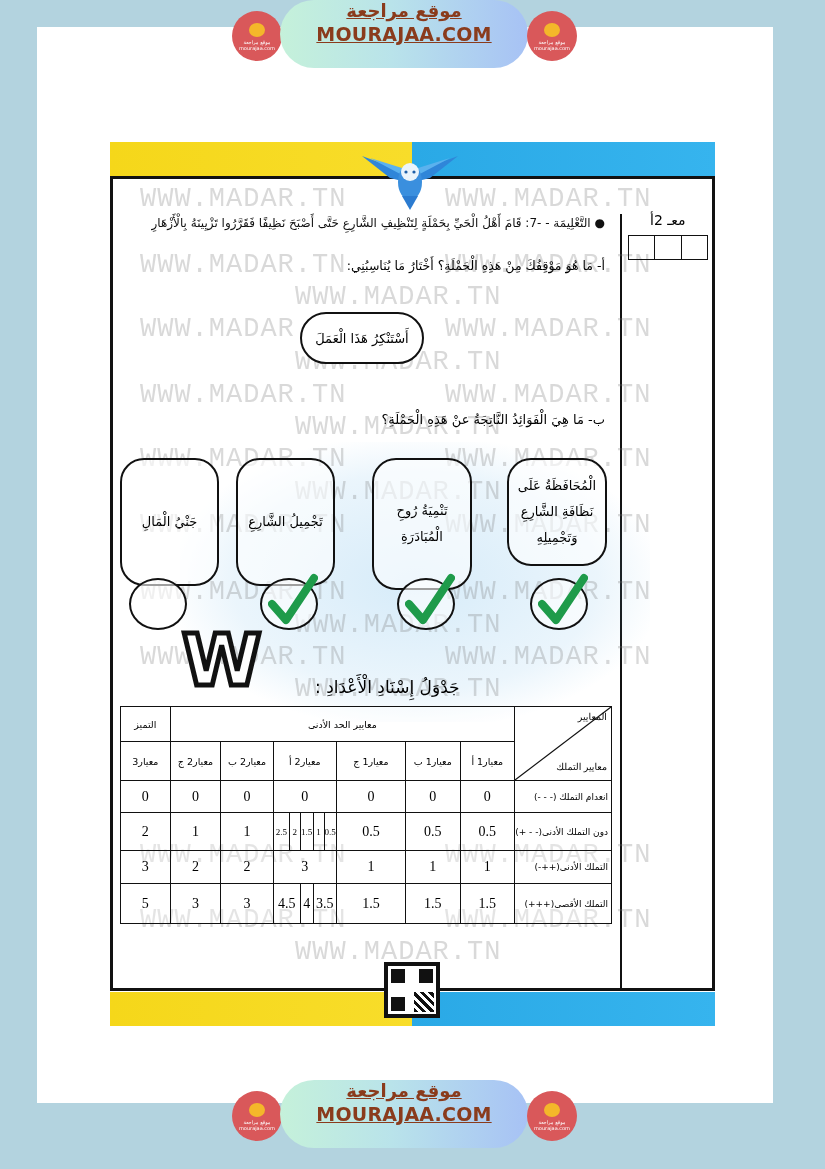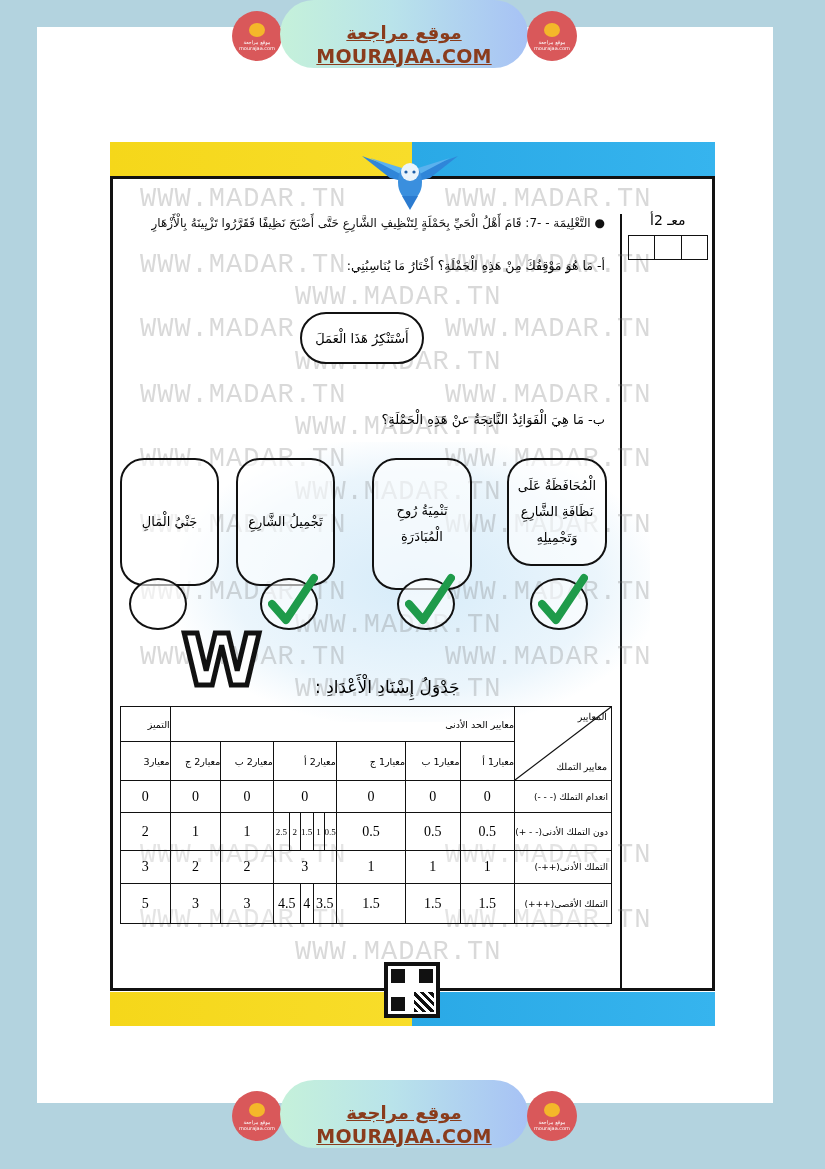--- a/index.html
+++ b/index.html
@@ -18,21 +18,21 @@
     position: absolute; left: 230px; width: 350px; height: 70px;
   }
   .banner.top { top: 0; }
   .banner.bottom { top: 1080px; }
   .pill {
     position: absolute; left: 50px; top: 0; width: 248px; height: 68px;
     border-radius: 34px;
     background: linear-gradient(90deg, #c5f1da 0%, #b9e3ea 45%, #a7c2f5 100%);
     text-align: center; color: #8a3b1c; font-weight: bold;
   }
-  .pill .ar { display: block; font-size: 18px; line-height: 22px; margin-top: 22px; text-decoration: underline; direction: rtl; }
+  .pill .ar { display: block; font-size: 18px; line-height: 22px; margin-top: 0; text-decoration: underline; direction: rtl; }
   .pill .en { display: block; font-size: 19px; line-height: 24px; text-decoration: underline; font-family: "DejaVu Sans", sans-serif; letter-spacing: 0.2px; }
   .badge {
     position: absolute; top: 11px; width: 50px; height: 50px; border-radius: 50%;
     background: #d9585a; text-align: center;
   }
   .badge.left { left: 2px; }
   .badge.right { left: 297px; }
   .badge .dot { display: block; width: 16px; height: 14px; margin: 12px auto 2px; border-radius: 50%; background: #f4b72a; }
   .badge .txt { display: block; font-size: 5px; color: #fff; line-height: 6px; }
 
@@ -83,21 +83,21 @@
 
   .wlogo { position: absolute; left: 72px; top: 478px; font-size: 72px; font-weight: bold; color: #fff; -webkit-text-stroke: 5px #111; font-family: "DejaVu Sans", sans-serif; line-height: 80px; }
   .table-title { position: absolute; left: 205px; top: 535px; font-size: 17px; direction: rtl; }
 
   table.grid {
     position: absolute; left: 10px; top: 564px; width: 492px; height: 214px;
     border-collapse: collapse; direction: rtl; font-size: 11px; font-family: "Liberation Serif", serif;
     background: rgba(255,255,255,0.3);
   }
   table.grid td { border: 1.5px solid #111; text-align: center; padding: 0; }
-  table.grid td.head { font-size: 9.5px; font-family: "DejaVu Sans", sans-serif; text-align: right; }
+  table.grid td.head { font-size: 9.5px; font-family: "DejaVu Sans", sans-serif; }
   table.grid td.lvl { font-size: 9px; font-family: "DejaVu Sans", sans-serif; text-align: right; padding-right: 3px; white-space: nowrap; }
   table.grid td.num { font-size: 14px; }
   table.grid td.small { font-size: 9px; text-align: center; }
   .diag { position: relative; }
   .diag svg { position: absolute; left: 0; top: 0; width: 100%; height: 100%; }
   .diag .tl { position: absolute; right: 4px; top: 4px; font-size: 9.5px; text-align: center; }
   .diag .bl { position: absolute; right: 4px; bottom: 8px; font-size: 9.5px; }
 
   .qr { position: absolute; left: 274px; top: 820px; width: 56px; height: 56px; background: #111; padding: 4px; }
   .qr-inner { width: 100%; height: 100%; background: #fff;

